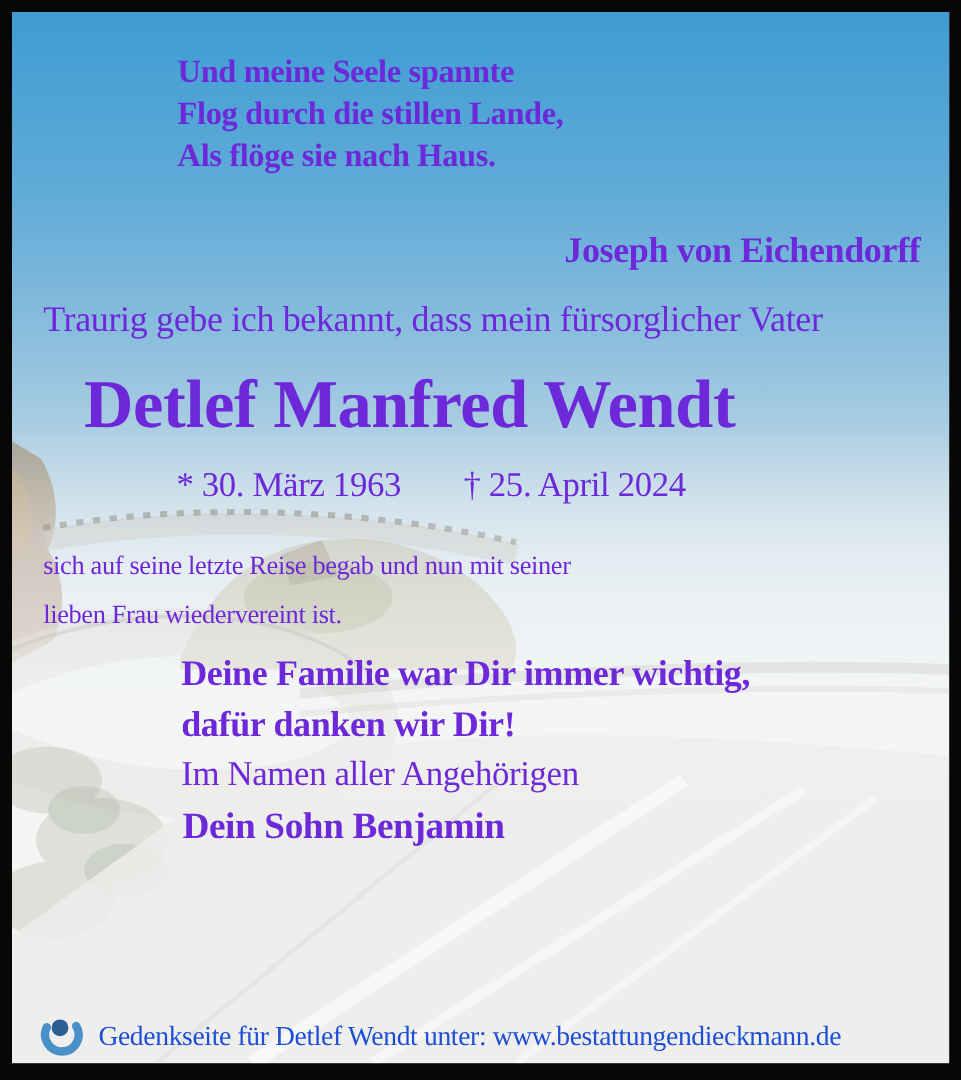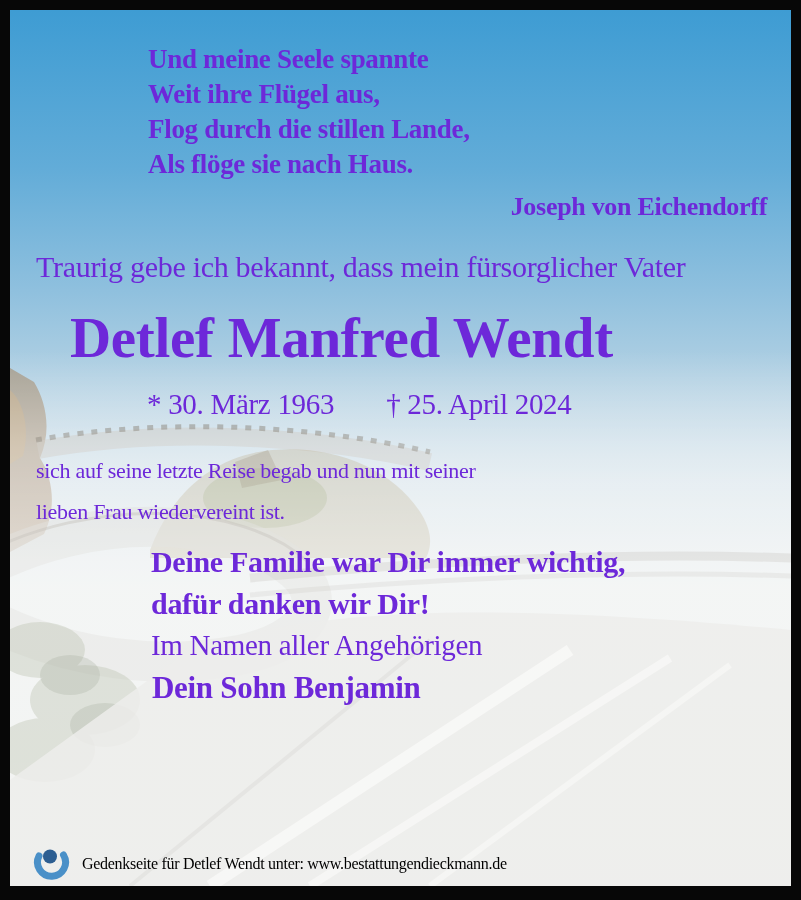--- a/index.html
+++ b/index.html
@@ -13,33 +13,33 @@
   .photo{
     position:absolute;
     left:10px;top:10px;right:10px;bottom:14px;
     overflow:hidden;
     background:#e6eae9;
   }
   .bg{position:absolute;left:0;top:0;width:100%;height:100%;display:block;}
   .txt{position:absolute;color:#6d28d9;letter-spacing:-0.3px;}
 
   .poem{left:138px;top:32px;font-size:27px;font-weight:700;line-height:35px;}
-  .attribution{right:24px;top:182px;font-size:26px;font-weight:700;text-align:left;}
+  .attribution{right:24px;top:182px;font-size:30px;font-weight:700;text-align:left;}
   .announcement{left:26px;top:240px;font-size:30px;white-space:nowrap;}
   .deceased-name{left:60px;top:295px;width:700px;margin:0;
                  font-size:57px;font-weight:700;white-space:nowrap;}
   .dates{left:137px;top:378px;font-size:29px;}
   .dates .death-date{margin-left:52px;}
   .reunion{left:26px;top:440px;font-size:22px;line-height:41px;margin:0;}
   .thanks{left:141px;top:531px;font-size:30px;font-weight:700;line-height:42px;}
   .on-behalf{left:141px;top:619px;font-size:29px;}
   .mourner{left:142px;top:660px;font-size:31px;font-weight:700;}
   .funeral{left:26px;top:716px;font-size:30px;line-height:40px;margin:0;}
   .footer-row{position:absolute;left:22px;top:835px;display:flex;align-items:center;gap:12px;}
-  .footer-row .memorial-text{position:static;font-size:16px;letter-spacing:-0.3px;color:#000000;}
+  .footer-row .memorial-text{position:static;font-size:23px;letter-spacing:-0.3px;color:#1d4ed8;}
   .logo{width:38px;height:38px;flex:0 0 auto;}
 </style>
 </head>
 <body>
 
 <div class="page">
   <div class="photo">
 
     <svg class="bg" viewBox="0 0 781 876" preserveAspectRatio="none" aria-hidden="true">
       <defs>
@@ -92,21 +92,20 @@
       <path d="M200,876 L560,640" stroke="#f4f4f1" stroke-width="12" opacity="0.8"></path>
       <path d="M300,876 L660,648" stroke="#f4f4f1" stroke-width="8" opacity="0.7"></path>
       <path d="M420,876 L720,655" stroke="#f4f4f1" stroke-width="6" opacity="0.6"></path>
       <path d="M120,876 L420,630" stroke="#b9b9b3" stroke-width="4" opacity="0.6"></path>
 
       <rect x="0" y="340" width="781" height="536" fill="url(#veil)"></rect>
     </svg>
 
     <div class="txt poem">
       <div>Und meine Seele spannte</div>
-      <div>Weit ihre Flügel aus,</div>
       <div>Flog durch die stillen Lande,</div>
       <div>Als flöge sie nach Haus.</div>
     </div>
     <div class="txt attribution">Joseph von Eichendorff</div>
 
     <div class="txt announcement">Traurig gebe ich bekannt, dass mein fürsorglicher Vater</div>
 
     <h1 class="txt deceased-name">Detlef Manfred Wendt</h1>
     <div class="txt dates">
       <span class="birth-date">* 30. März 1963</span><span class="death-date">† 25. April 2024</span>

